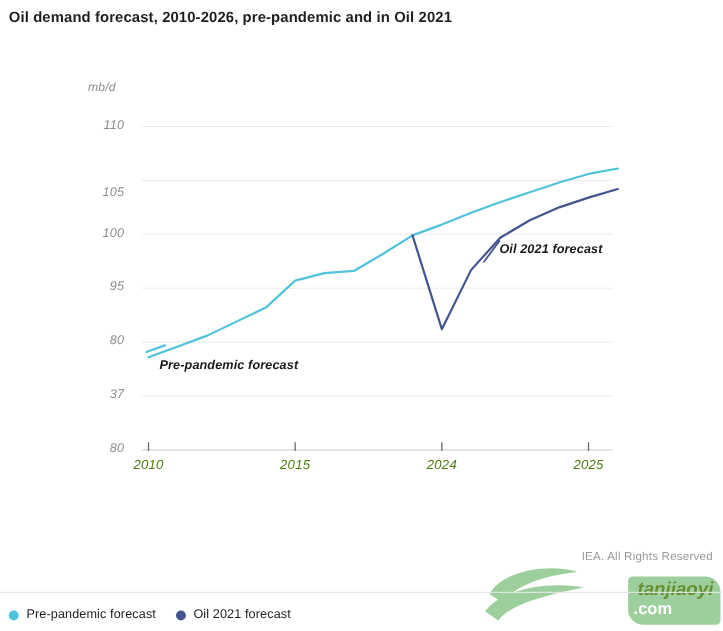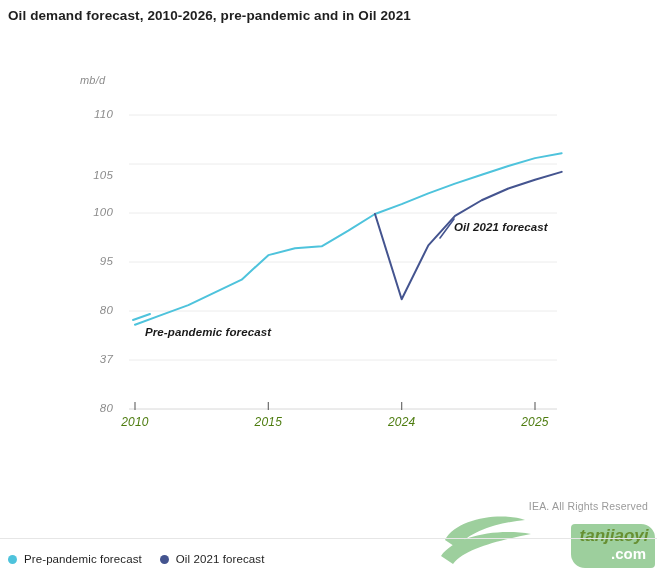--- a/index.html
+++ b/index.html
@@ -75,21 +75,21 @@
     border-radius:4px 14px 4px 14px;
   }
   .wm-t1{
     position:absolute;left:133px;top:14px;width:76px;
     font-size:17px;font-style:italic;font-weight:700;color:#4d7c0f;
     text-align:center;line-height:20px;
   }
   .wm-t2{
     position:absolute;left:133px;top:33px;width:76px;
     font-size:15px;font-weight:700;color:#ffffff;
-    text-align:right;line-height:18px;padding-right:6px;
+    line-height:18px;padding-right:6px;
     box-sizing:border-box;
   }
   .wm-swoosh{
     position:absolute;left:-4px;top:-2px;
   }
 
   
   .footer-rule{
     position:absolute;left:0;top:538px;width:657px;height:1px;
     background:#e6e6e6;

